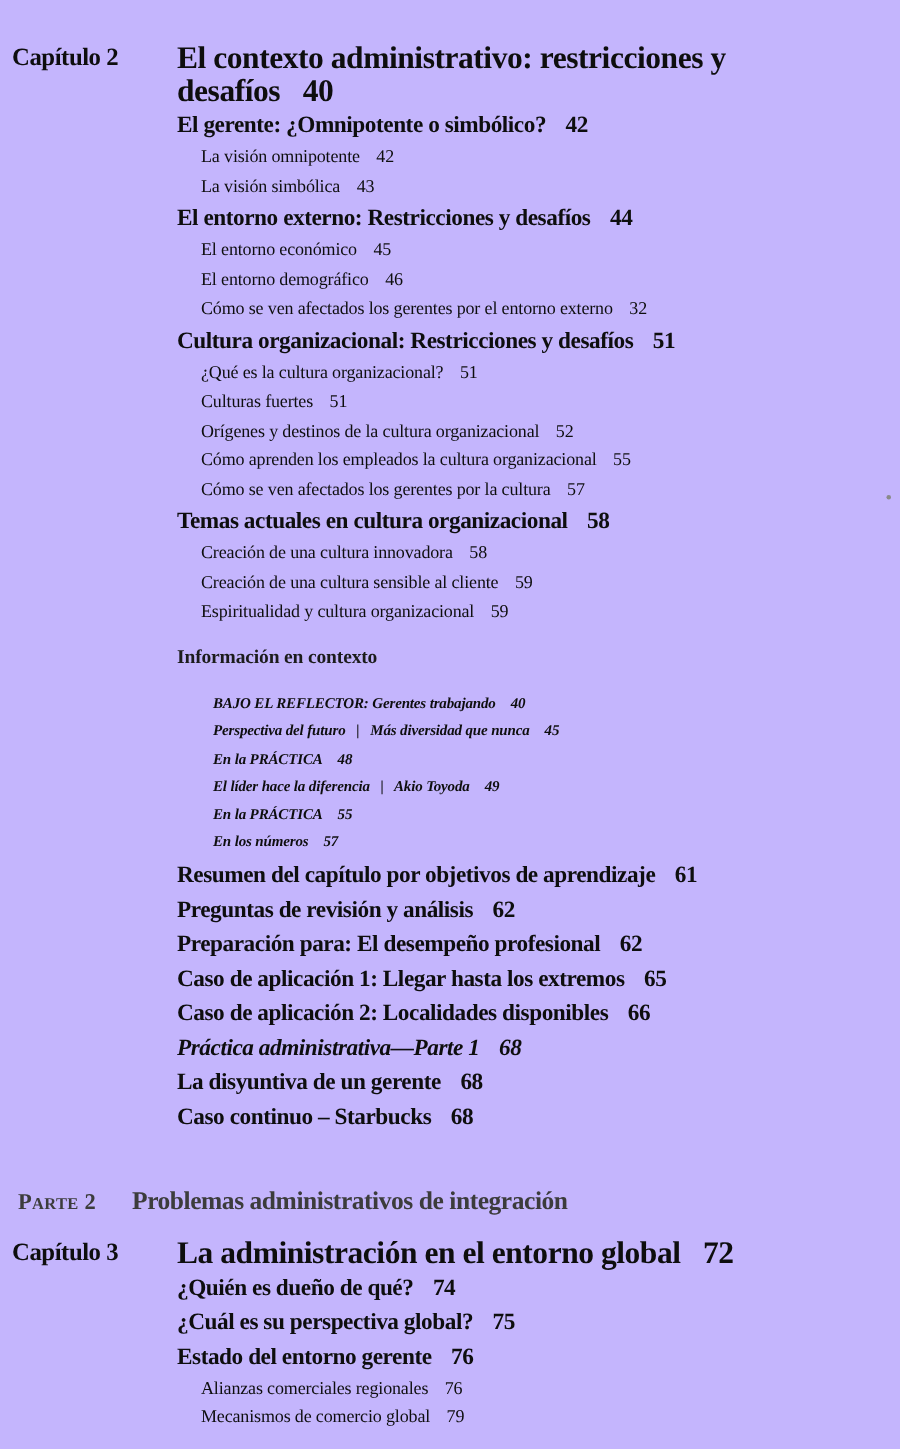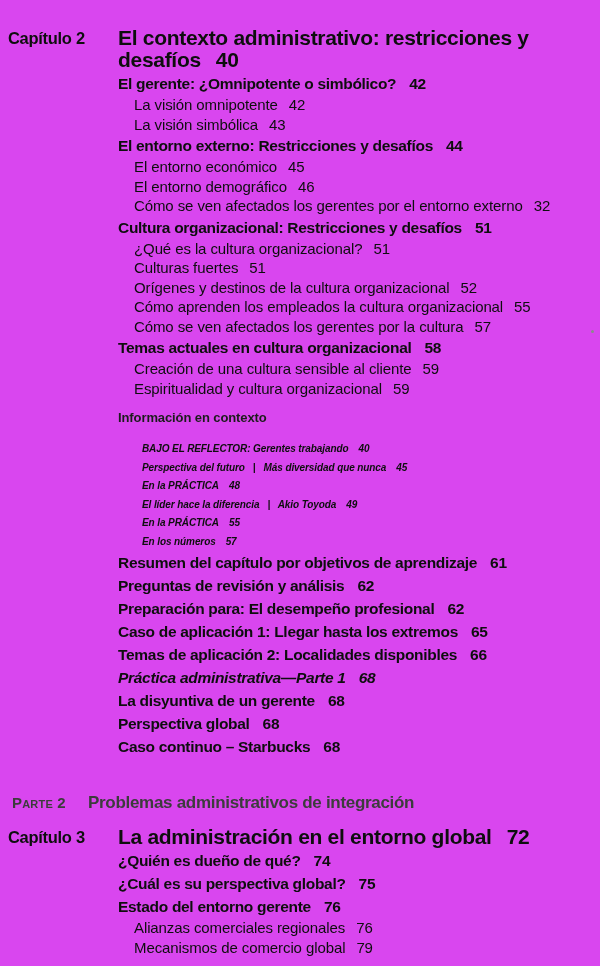--- a/index.html
+++ b/index.html
@@ -5,23 +5,23 @@
   html, body {
     margin: 0;
     padding: 0;
     background: #ffffff;
   }
   .page {
     position: relative;
     width: 600px;
     height: 966px;
     box-sizing: border-box;
-    background: #d946ef;
+    background: #c4b5fd;
     color: #0e0e0e;
-    font-family: Liberation Sans, sans-serif;
+    font-family: Liberation Serif, serif;
     padding: 27px 10px 0 8px;
     overflow: hidden;
   }
   .chapter { display: flex; align-items: flex-start; }
   .ch-label {
     flex: 0 0 110px;
     width: 110px;
     font-weight: bold;
     font-size: 16.5px;
     letter-spacing: -0.3px;
@@ -41,21 +41,21 @@
   .sec {
     font-weight: bold;
     font-size: 15.5px;
     letter-spacing: -0.3px;
     line-height: 23px;
     white-space: pre-wrap;
   }
   .sec .pg { margin-left: 13px; }
   .sec-italic { font-style: italic; }
   .sub {
-    font-size: 15px;
+    font-size: 12px;
     line-height: 19.5px;
     padding-left: 16px;
     letter-spacing: -0.1px;
     white-space: pre-wrap;
   }
   .sub .pg { margin-left: 11px; }
   .feat-head {
     font-weight: bold;
     font-size: 13px;
     letter-spacing: -0.1px;
@@ -118,37 +118,37 @@
           <div class="sub"><span>El entorno económico</span><span class="pg">45</span></div>
           <div class="sub"><span>El entorno demográfico</span><span class="pg">46</span></div>
           <div class="sub"><span>Cómo se ven afectados los gerentes por el entorno externo</span><span class="pg">32</span></div>
           <div class="sec"><span>Cultura organizacional: Restricciones y desafíos</span><span class="pg">51</span></div>
           <div class="sub"><span>¿Qué es la cultura organizacional?</span><span class="pg">51</span></div>
           <div class="sub"><span>Culturas fuertes</span><span class="pg">51</span></div>
           <div class="sub"><span>Orígenes y destinos de la cultura organizacional</span><span class="pg">52</span></div>
           <div class="sub"><span>Cómo aprenden los empleados la cultura organizacional</span><span class="pg">55</span></div>
           <div class="sub"><span>Cómo se ven afectados los gerentes por la cultura</span><span class="pg">57</span></div>
           <div class="sec"><span>Temas actuales en cultura organizacional</span><span class="pg">58</span></div>
+          <div class="sub"><span>Creación de una cultura innovadora</span><span class="pg">58</span></div>
           <div class="sub"><span>Creación de una cultura sensible al cliente</span><span class="pg">59</span></div>
           <div class="sub"><span>Espiritualidad y cultura organizacional</span><span class="pg">59</span></div>
           <div class="feat-head"><span>Información en contexto</span></div>
           <div class="feat"><span>BAJO EL REFLECTOR: Gerentes trabajando</span><span class="pg">40</span></div>
           <div class="feat"><span>Perspectiva del futuro   |   Más diversidad que nunca</span><span class="pg">45</span></div>
           <div class="feat"><span>En la PRÁCTICA</span><span class="pg">48</span></div>
           <div class="feat"><span>El líder hace la diferencia   |   Akio Toyoda</span><span class="pg">49</span></div>
           <div class="feat"><span>En la PRÁCTICA</span><span class="pg">55</span></div>
           <div class="feat"><span>En los números</span><span class="pg">57</span></div>
           <div class="sec"><span>Resumen del capítulo por objetivos de aprendizaje</span><span class="pg">61</span></div>
           <div class="sec"><span>Preguntas de revisión y análisis</span><span class="pg">62</span></div>
           <div class="sec"><span>Preparación para: El desempeño profesional</span><span class="pg">62</span></div>
           <div class="sec"><span>Caso de aplicación 1: Llegar hasta los extremos</span><span class="pg">65</span></div>
-          <div class="sec"><span>Temas de aplicación 2: Localidades disponibles</span><span class="pg">66</span></div>
+          <div class="sec"><span>Caso de aplicación 2: Localidades disponibles</span><span class="pg">66</span></div>
           <div class="sec sec-italic"><span>Práctica administrativa—Parte 1</span><span class="pg">68</span></div>
           <div class="sec"><span>La disyuntiva de un gerente</span><span class="pg">68</span></div>
-          <div class="sec"><span>Perspectiva global</span><span class="pg">68</span></div>
           <div class="sec"><span>Caso continuo – Starbucks</span><span class="pg">68</span></div>
         </div>
       </div>
       <div class="part">
         <span class="part-label">Parte 2</span>
         <span class="part-title">Problemas administrativos de integración</span>
       </div>
       <div class="chapter">
         <div class="ch-label">Capítulo 3</div>
         <div class="ch-body">

